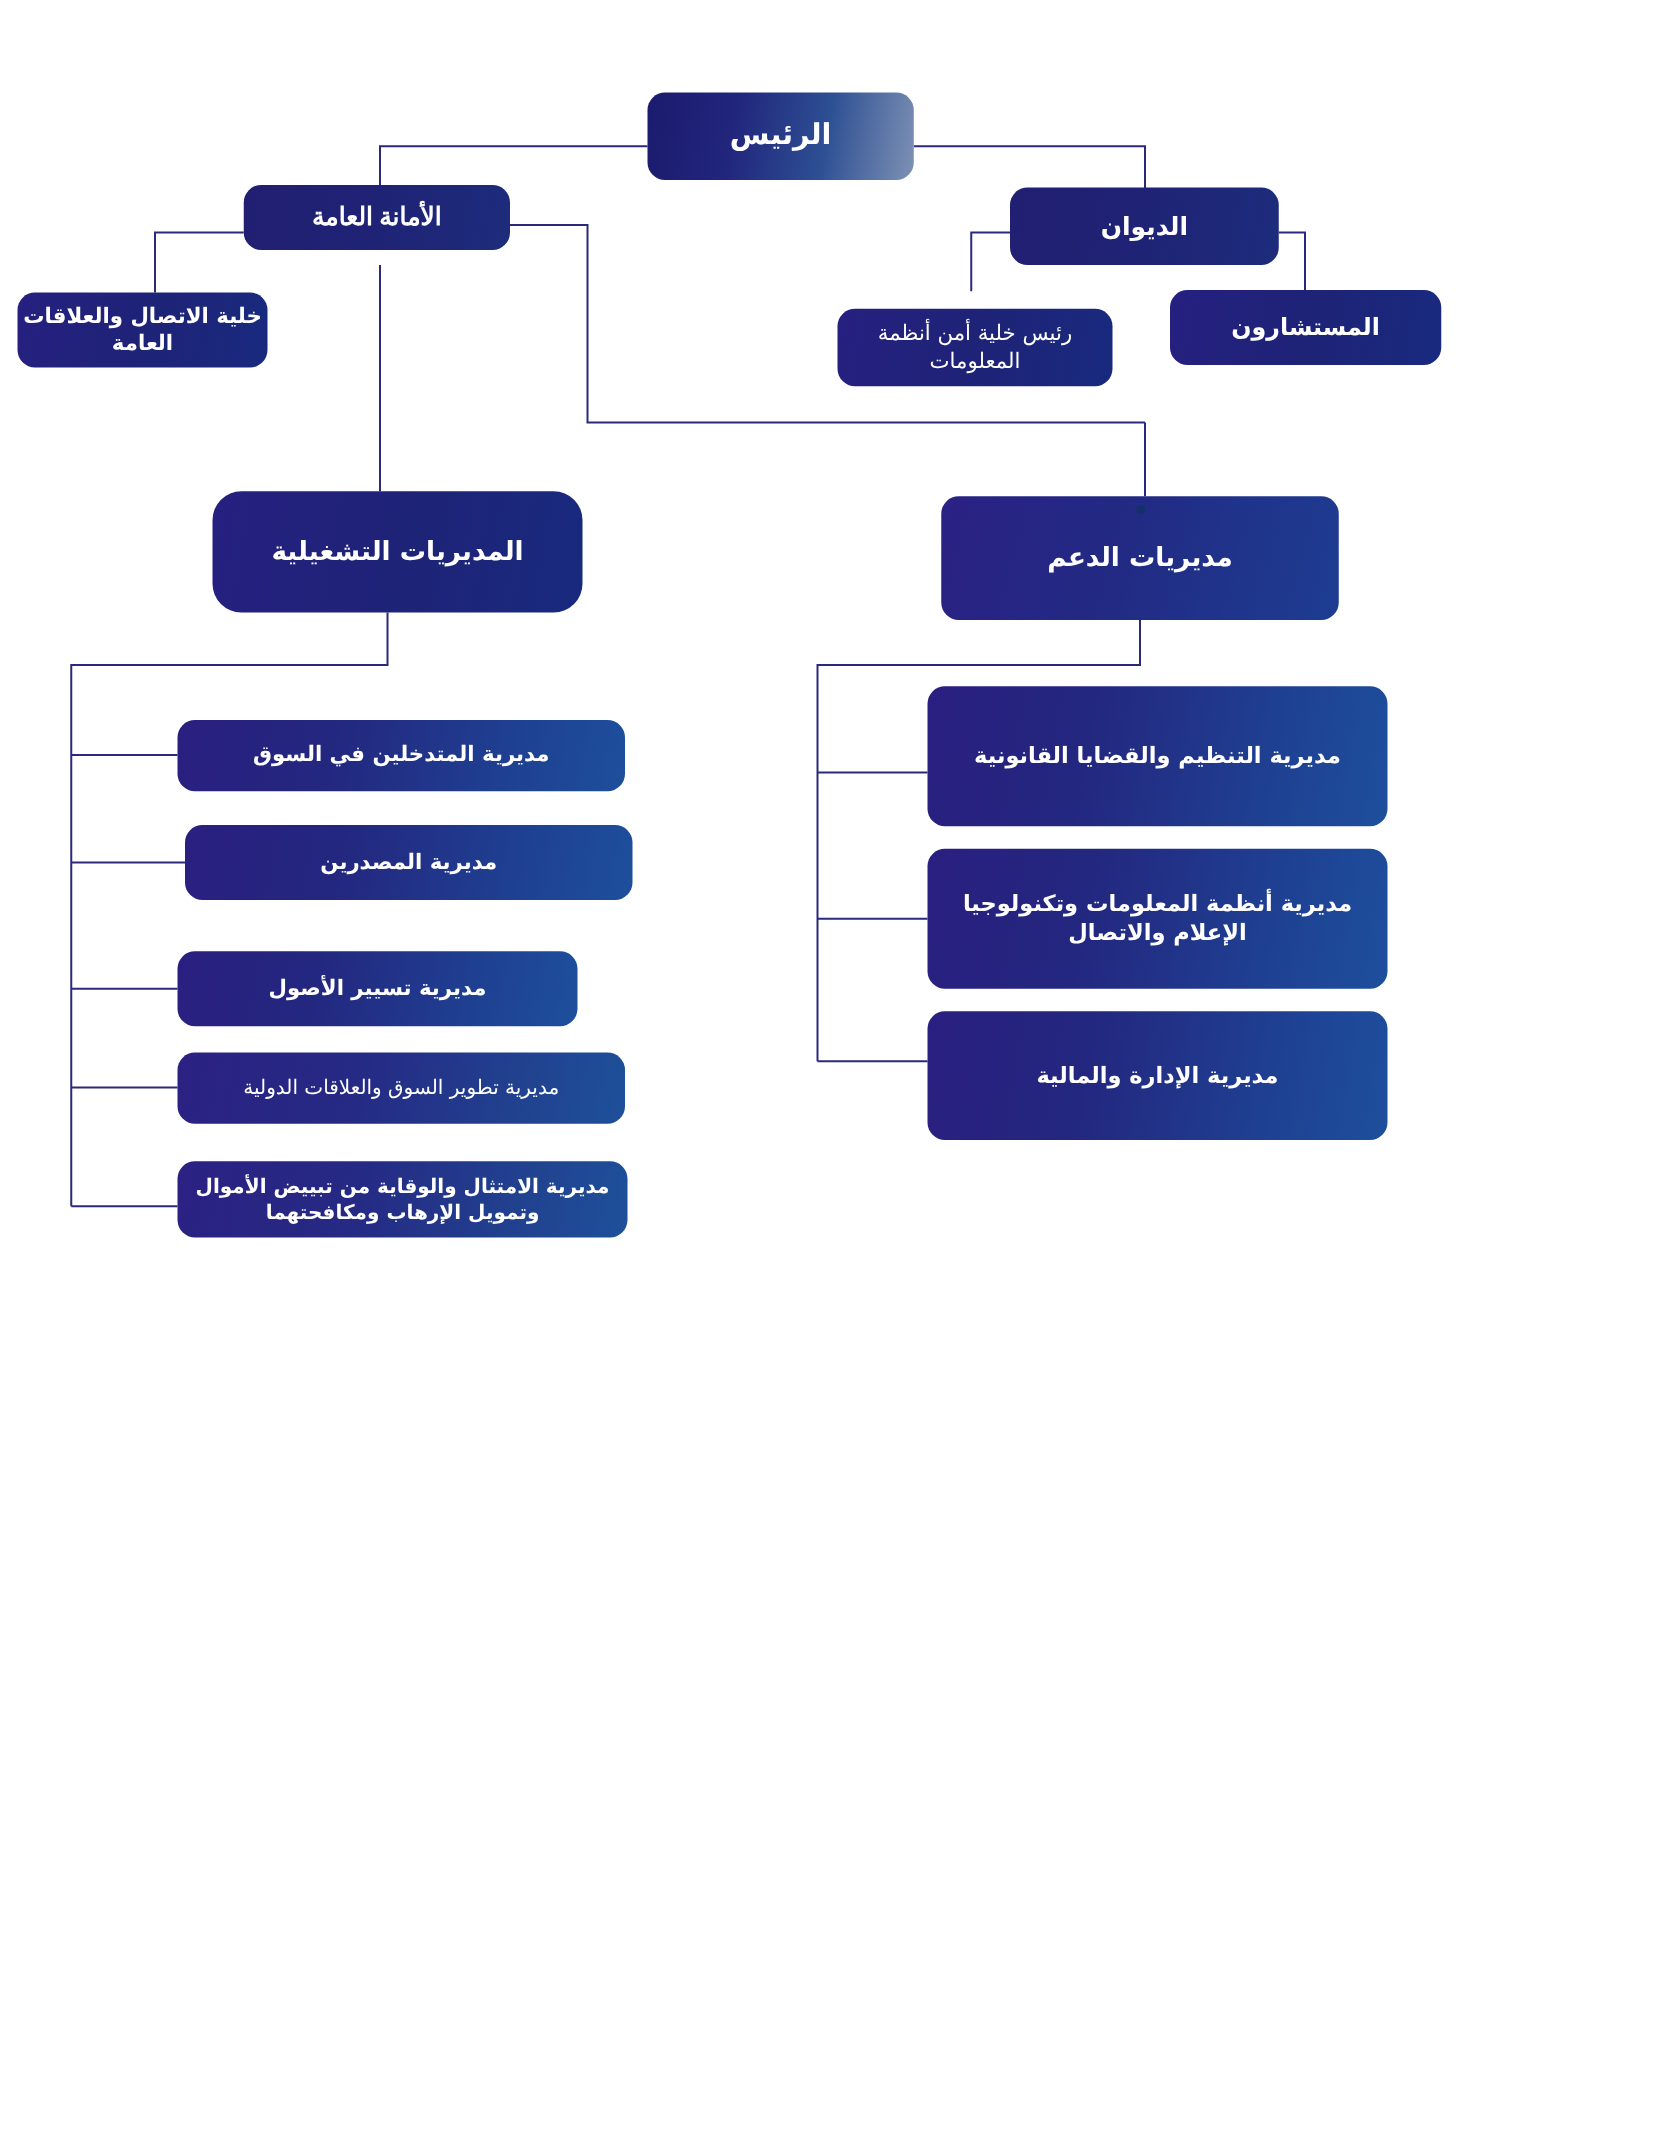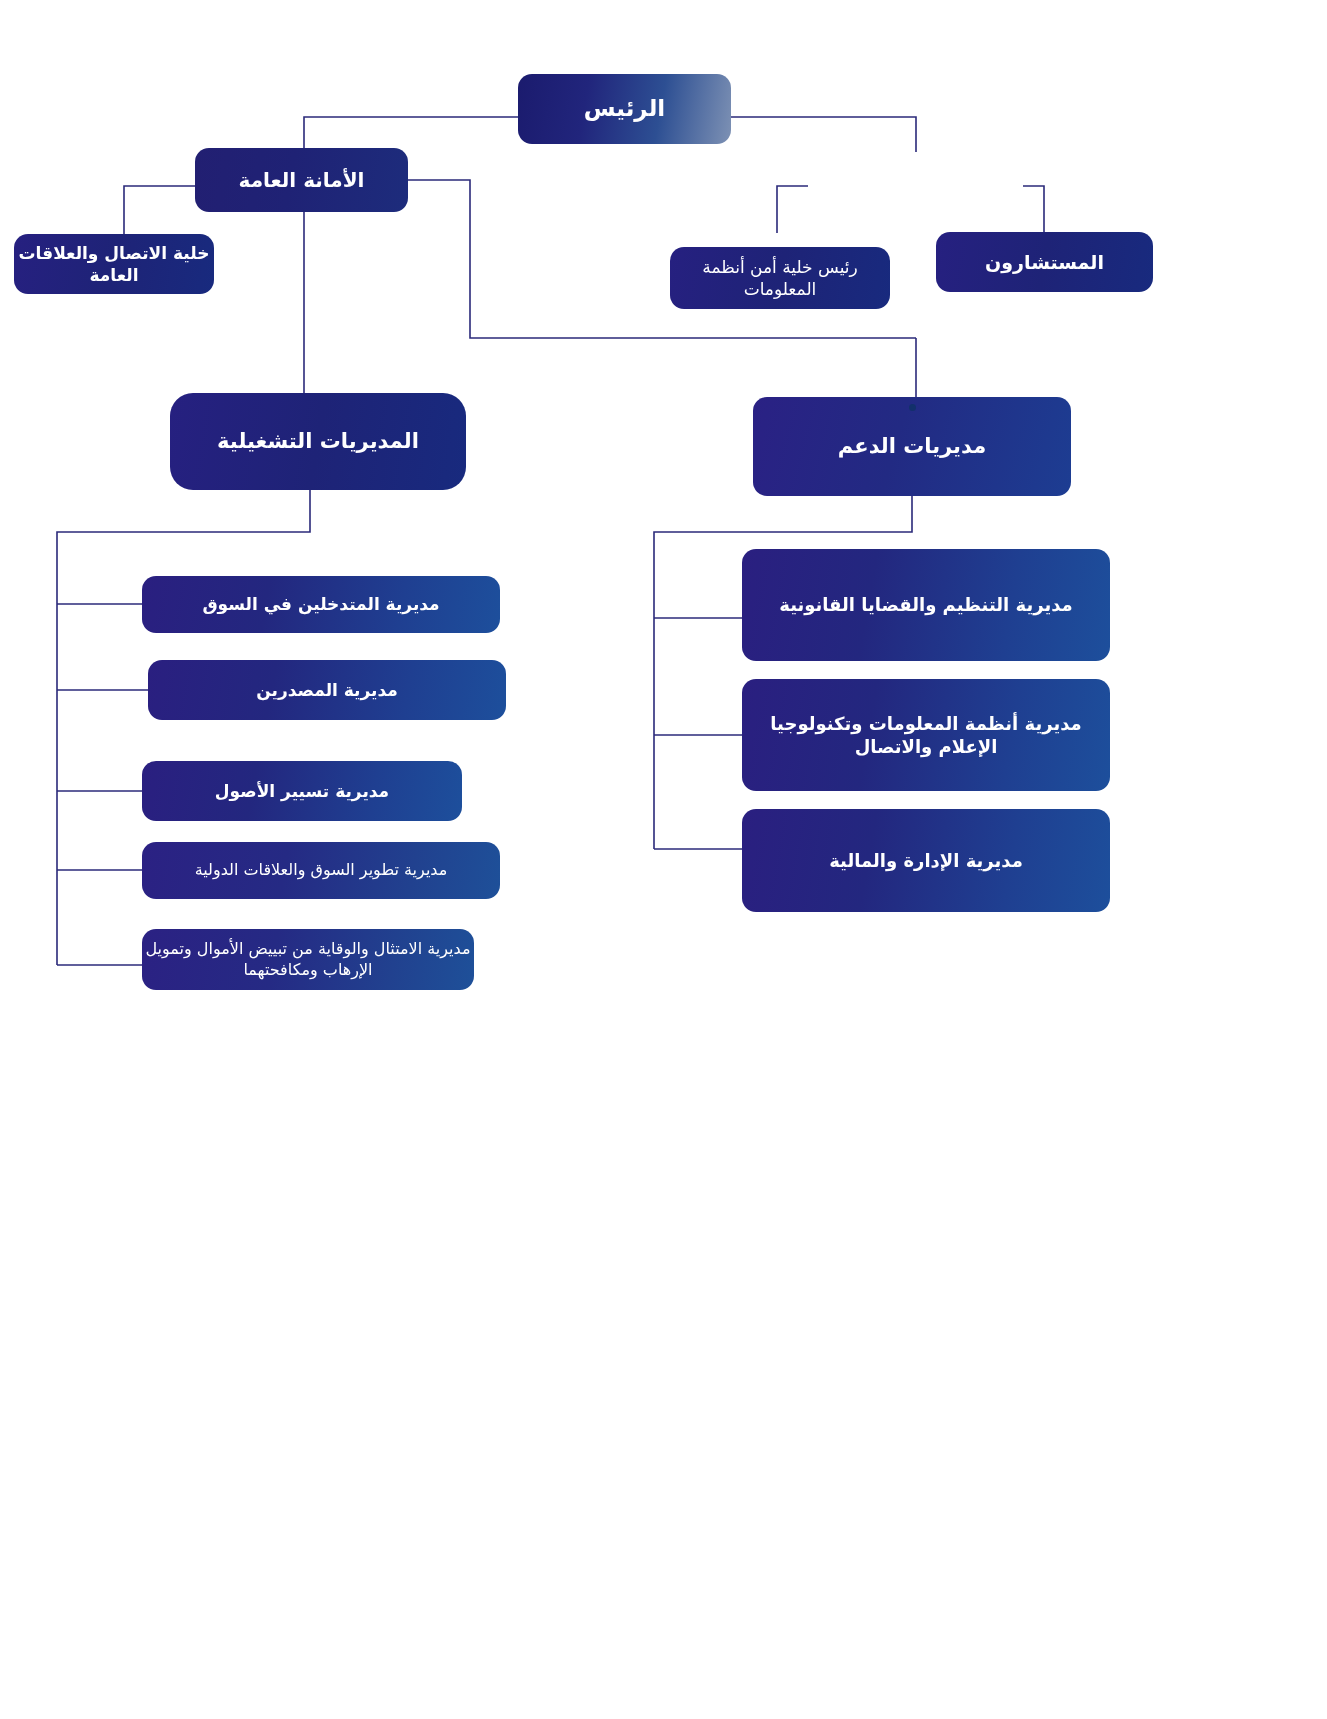--- a/index.html
+++ b/index.html
@@ -112,24 +112,27 @@
       <path d="M 654 618 L 742 618"></path>
       <path d="M 654 735 L 742 735"></path>
       <path d="M 654 849 L 742 849"></path>
     </g>
   </svg>
 
   <div class="node g-head bold" style="left:518px; top:74px; width:213px; height:70px; font-size:23px;">
     <span class="node-label">الرئيس</span>
   </div>
 
-  <div class="node g-dark bold" style="left:195px; top:148px; width:213px; height:64px; font-size:20px;">
+  <div class="node g-dark bold" style="left:195px; top:148px; width:213px; height:52px; font-size:20px;font-family:Liberation Serif, serif;">
     <span class="node-label">الأمانة العامة</span>
   </div>
 
+  <div class="node g-dark bold" style="left:808px; top:150px; width:215px; height:62px; font-size:20px;">
+    <span class="node-label">الديوان</span>
+  </div>
 
   <div class="node g-deep bold" style="left:14px; top:234px; width:200px; height:60px; font-size:17px;">
     <span class="node-label">خلية الاتصال والعلاقات العامة</span>
   </div>
 
   <div class="node g-deep normal" style="left:670px; top:233px; width:220px; height:62px; font-size:17px;margin-top:14px;">
     <span class="node-label">رئيس خلية أمن أنظمة المعلومات</span>
   </div>
 
   <div class="node g-deep bold" style="left:936px; top:232px; width:217px; height:60px; font-size:19px;">
@@ -154,21 +157,21 @@
   </div>
 
   <div class="node g-blue bold" style="left:142px; top:761px; width:320px; height:60px; font-size:17px;">
     <span class="node-label">مديرية تسيير الأصول</span>
   </div>
 
   <div class="node g-blue-soft normal" style="left:142px; top:842px; width:358px; height:57px; font-size:16px;">
     <span class="node-label">مديرية تطوير السوق والعلاقات الدولية</span>
   </div>
 
-  <div class="node g-blue-soft normal" style="left:142px; top:929px; width:332px; height:61px; font-size:16px;">
+  <div class="node g-blue-soft normal" style="left:142px; top:929px; width:360px; height:61px; font-size:16px;font-weight:bold;">
     <span class="node-label">مديرية الامتثال والوقاية من تبييض الأموال وتمويل الإرهاب ومكافحتهما</span>
   </div>
 
   <div class="node g-blue bold" style="left:742px; top:679px; width:368px; height:112px; font-size:18px;">
     <span class="node-label">مديرية أنظمة المعلومات وتكنولوجيا الإعلام والاتصال</span>
   </div>
 
   <div class="node g-blue bold" style="left:742px; top:549px; width:368px; height:112px; font-size:18px;">
     <span class="node-label">مديرية التنظيم والقضايا القانونية</span>
   </div>

